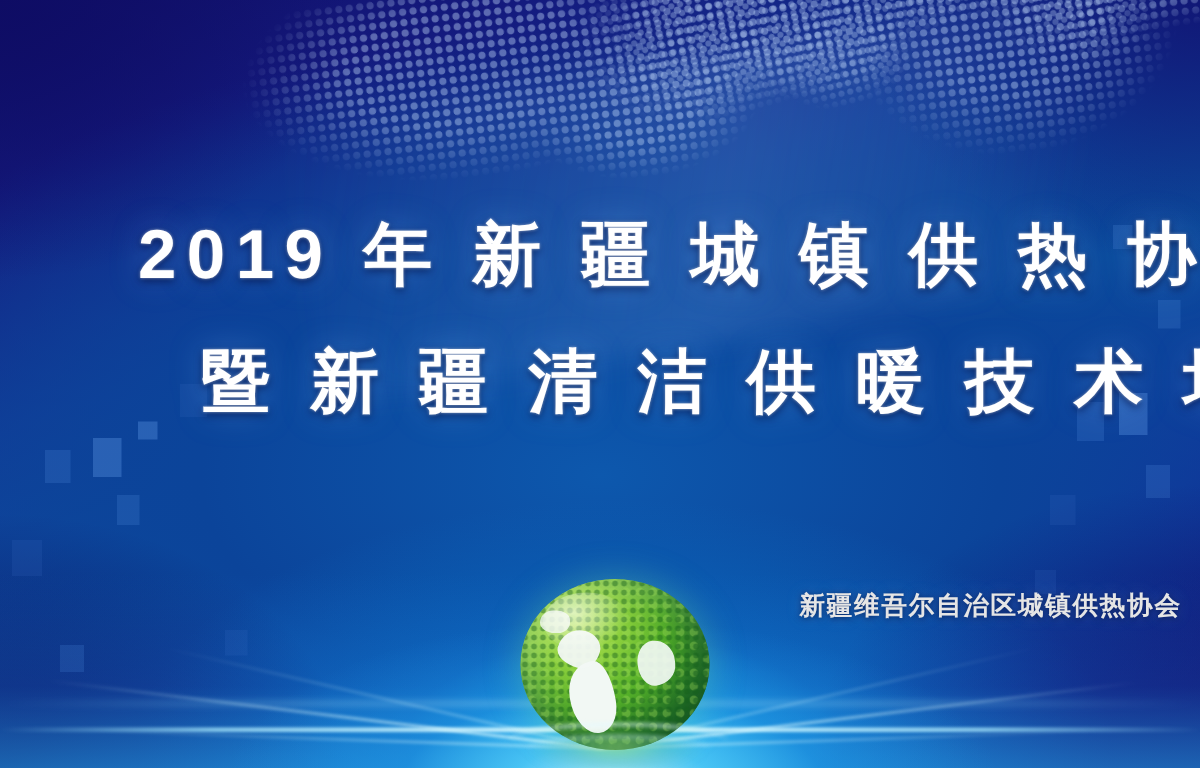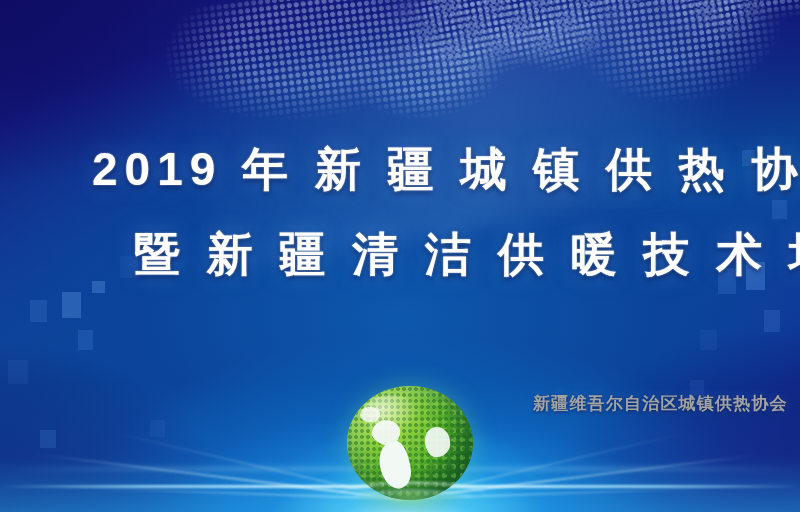--- a/index.html
+++ b/index.html
@@ -187,21 +187,21 @@
     font-size:46px;letter-spacing:7px;line-height:52px;
   }
   #title-2{
     left:134px;top:228px;
     font-size:46px;letter-spacing:7px;line-height:52px;
   }
   #org{
     position:absolute;
     left:533px;top:392px;
     font-size:17px;font-weight:bold;letter-spacing:1.2px;
-    color:#a3a3a3;white-space:nowrap;
+    color:#e5e5e5;white-space:nowrap;
     text-shadow:0 1px 4px rgba(4,16,70,.85), 0 0 10px rgba(120,190,255,.30);
   }
 </style>
 </head>
 <body>
 
 <div id="banner">
 
   <div class="bg-base"></div>
   <div class="bg-corners"></div>

